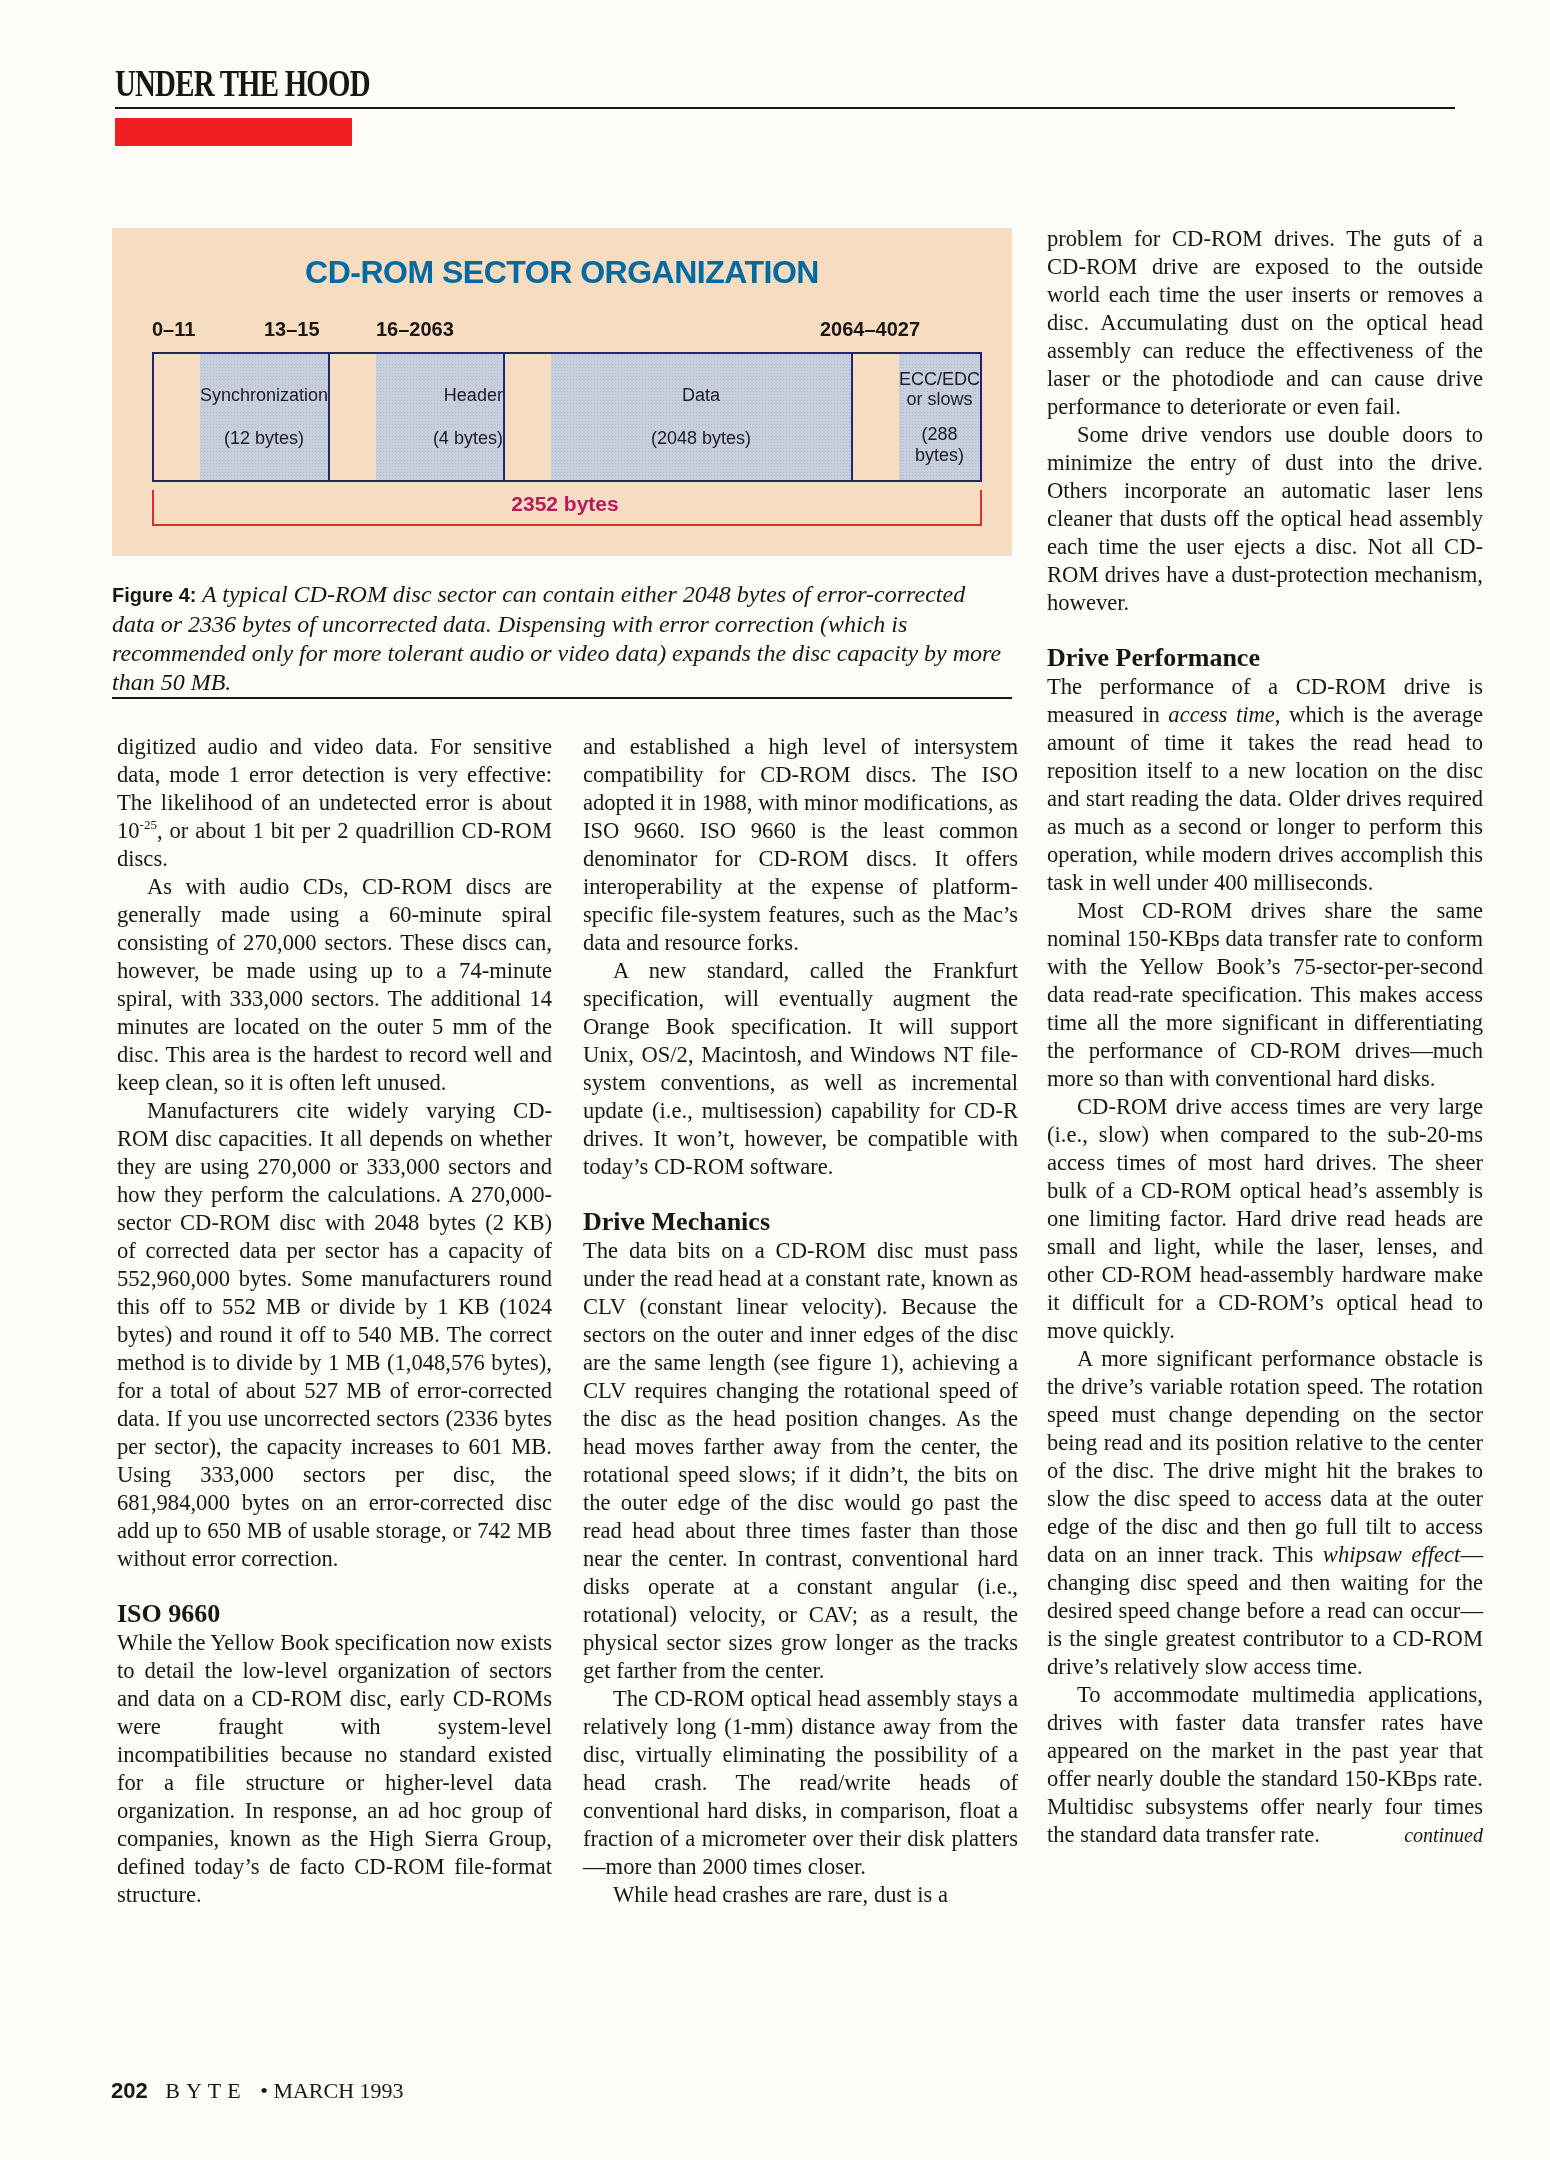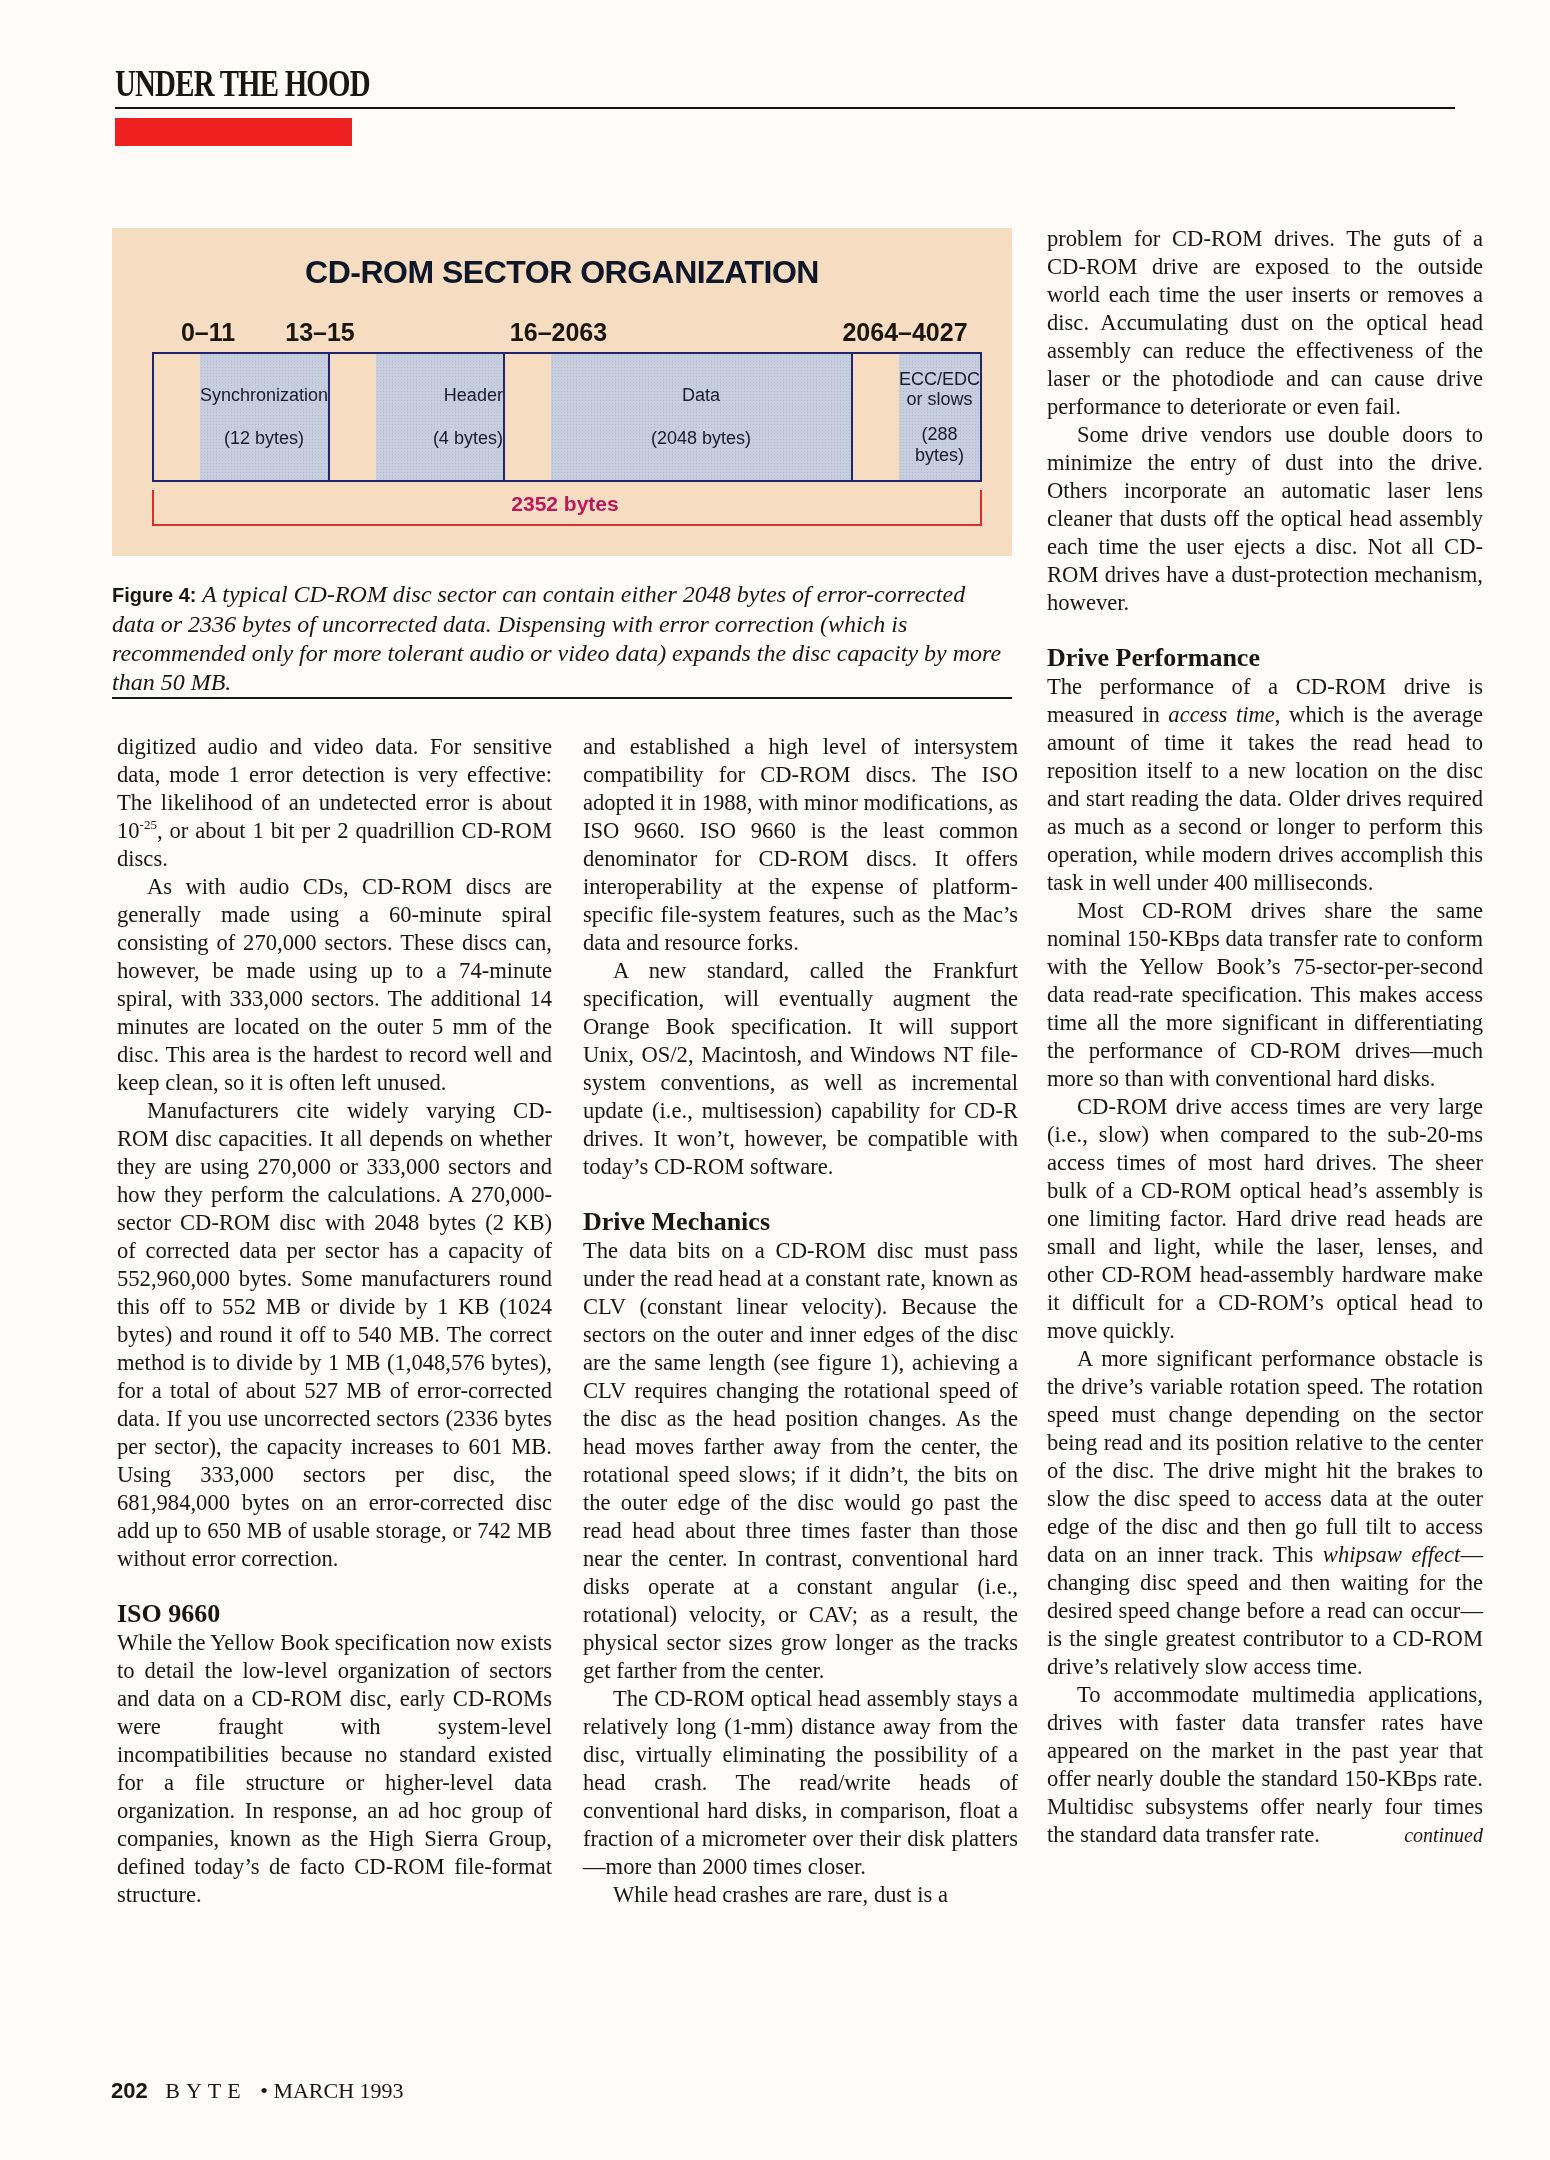--- a/index.html
+++ b/index.html
@@ -19,25 +19,25 @@
   .red-bar { left: 115px; top: 118px; width: 237px; height: 28px; background: #ee2020; }
 
   
   .figure-bg {
     left: 112px; top: 228px; width: 900px; height: 328px;
     background: #f6dcc0;
   }
   .fig-title {
     left: 112px; width: 900px; top: 254px; text-align: center;
     font-family: "Liberation Sans", sans-serif; font-weight: bold; font-size: 32px;
-    letter-spacing: -0.5px; color: #0f172a;
+    letter-spacing: -0.5px; color: #0369a1;
   }
   .range-label {
     top: 318px; font-family: "Liberation Sans", sans-serif; font-weight: bold;
-    font-size: 25px; text-align: center; color: #1a1612;
+    font-size: 20px; color: #1a1612;
   }
   .sector-row {
     left: 152px; top: 352px; width: 830px; height: 130px;
     display: flex; border: 2px solid #22246e; box-sizing: border-box;
   }
   .field {
     background: #c7cede;
     background-image: radial-gradient(#b3bbce 0.7px, transparent 0.9px);
     background-size: 3px 3px;
     border-right: 2px solid #22246e; box-sizing: border-box;

